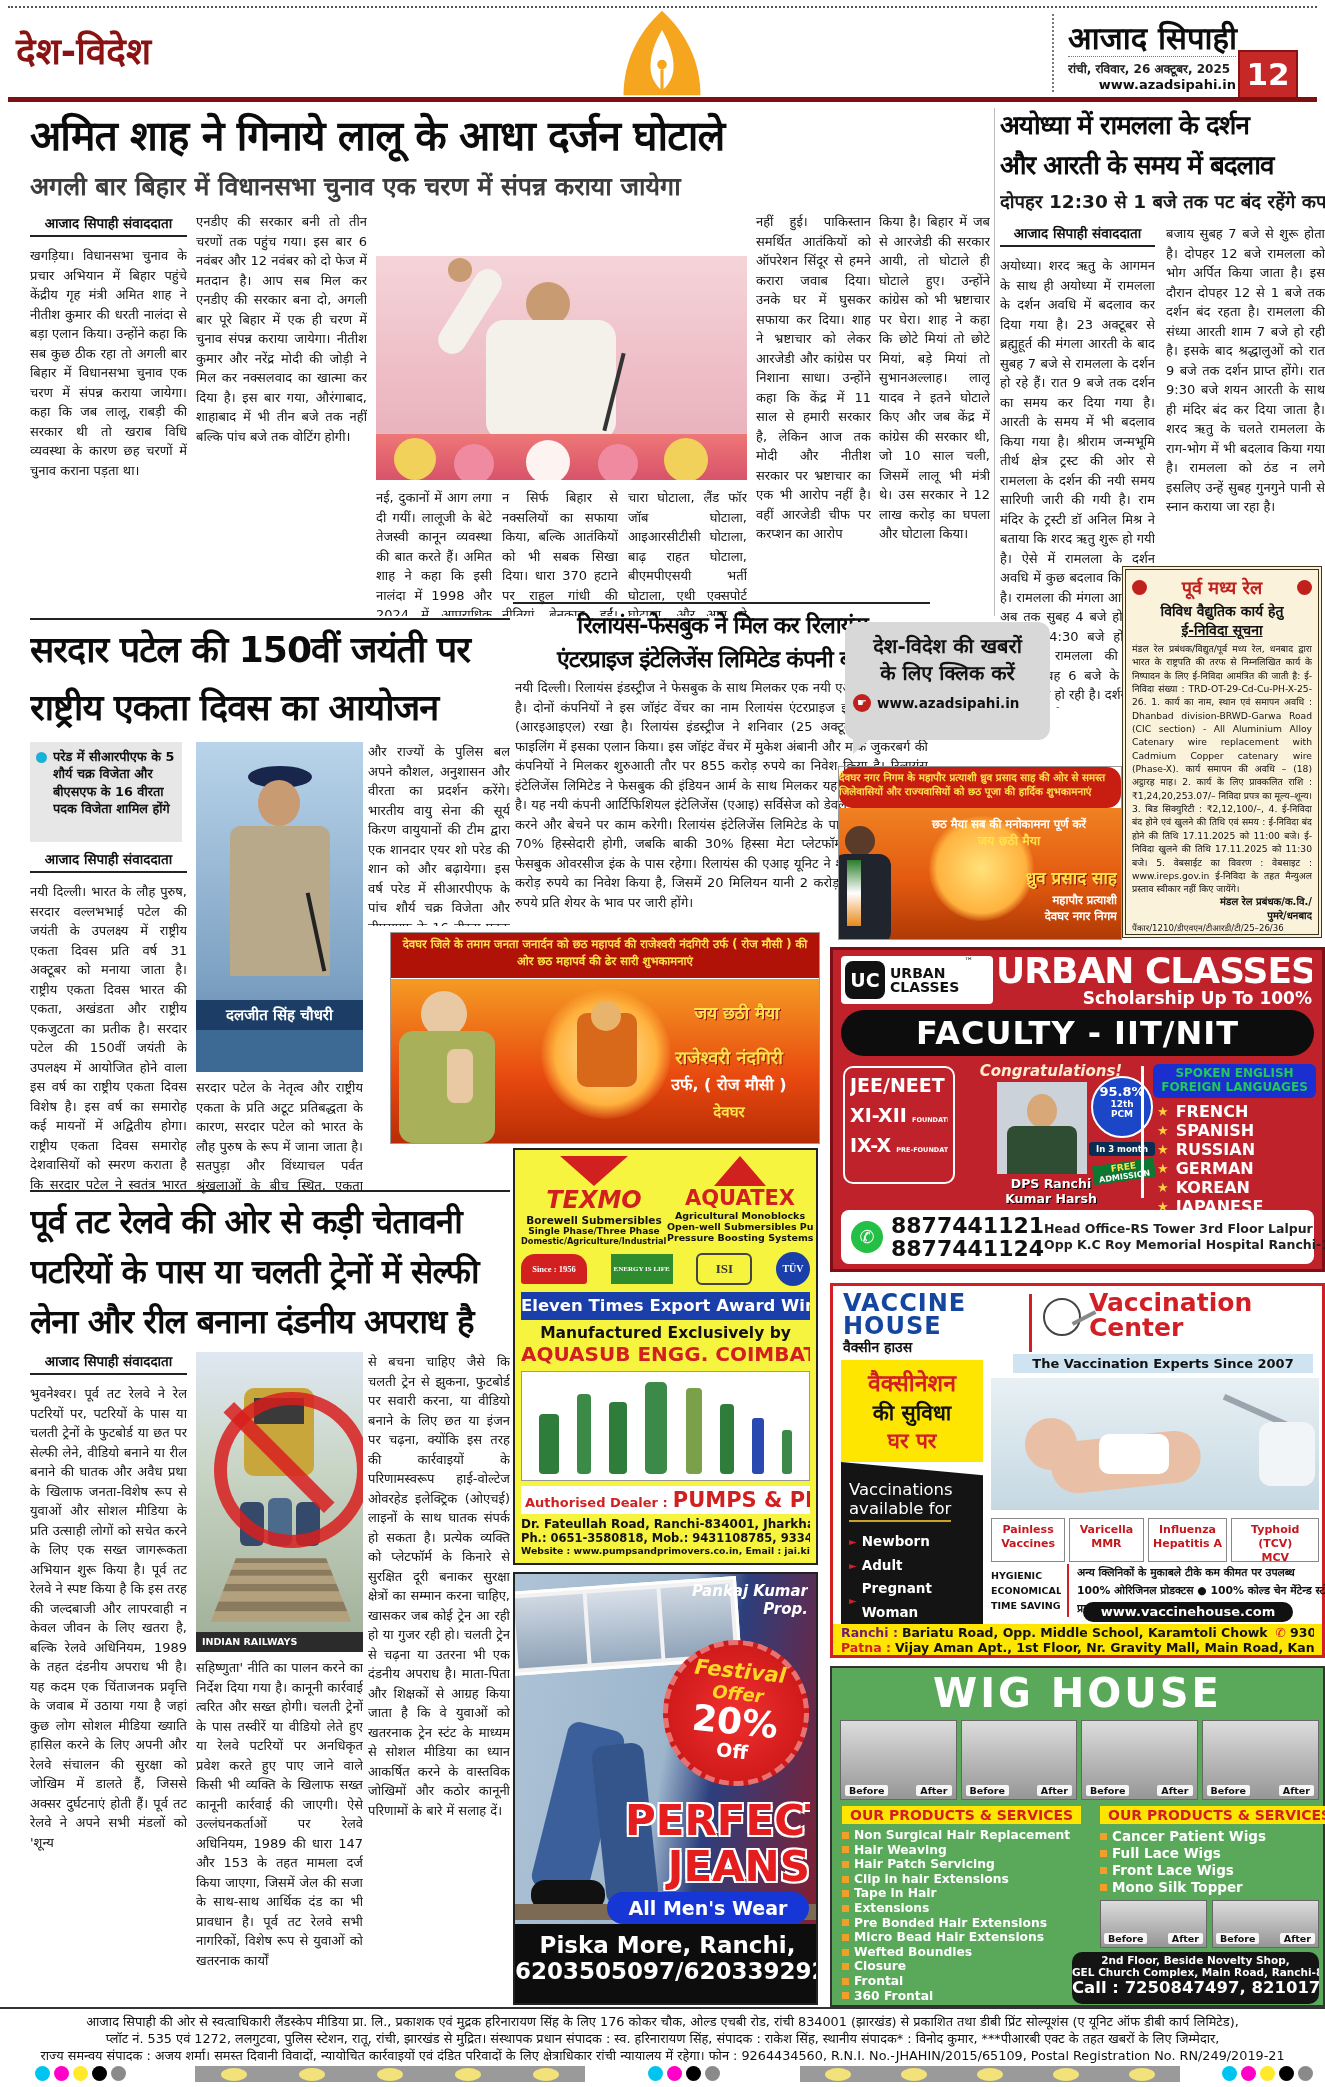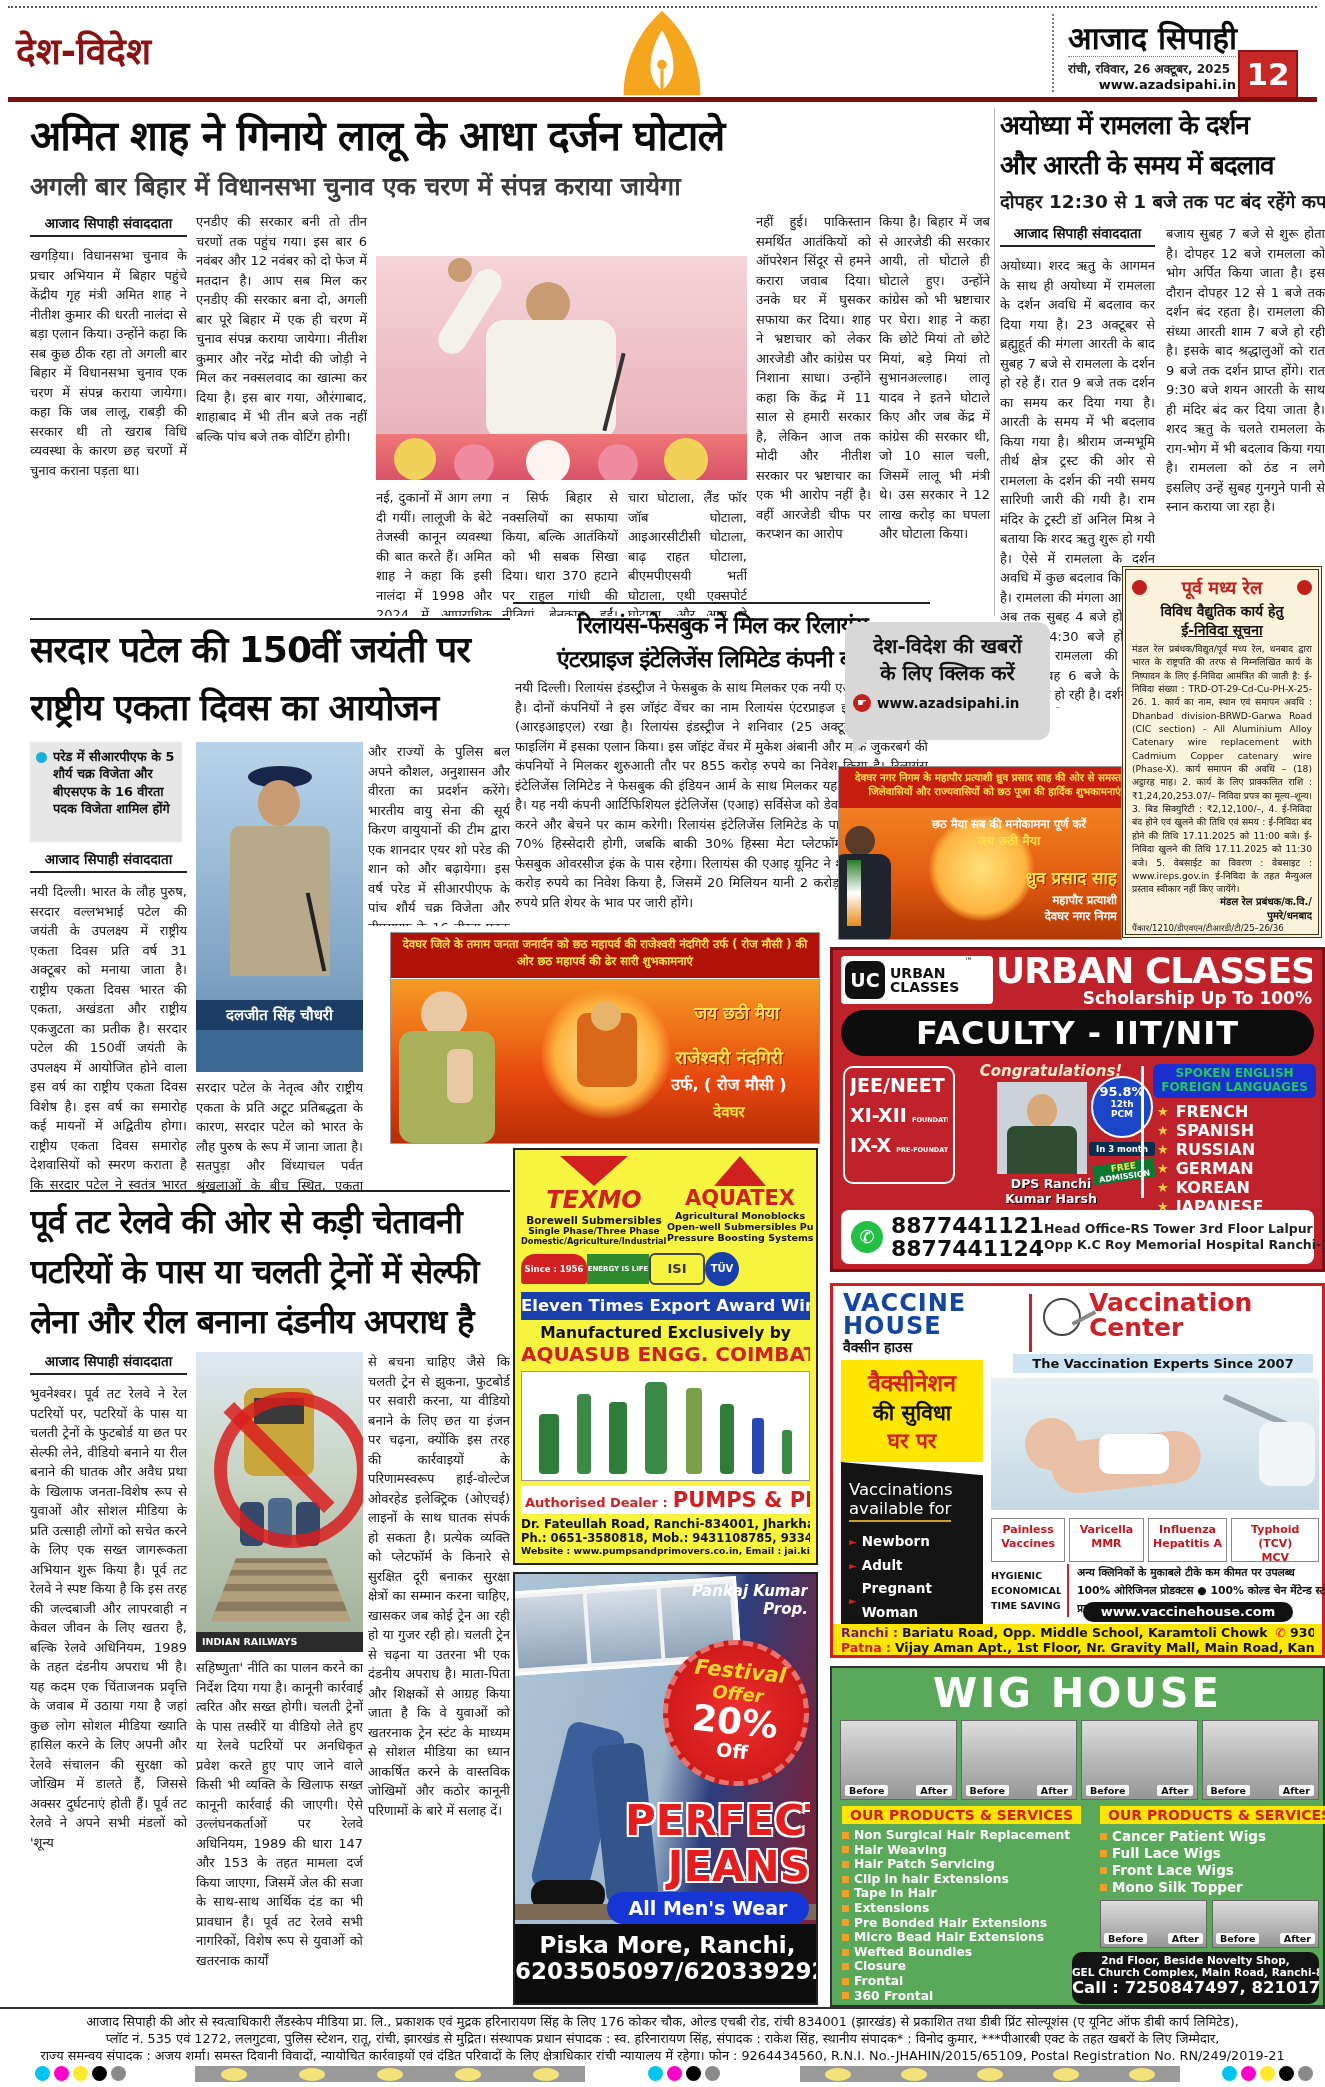--- a/index.html
+++ b/index.html
@@ -132,21 +132,21 @@
     <div class="b c nw" style="font-size:20px;">देश-विदेश की खबरों</div>
     <div class="b c nw" style="font-size:20px;">के लिए क्लिक करें</div>
     <div style="display:flex;align-items:center;gap:6px;margin-top:8px;">
       <span style="width:18px;height:18px;border-radius:50%;background:#c0211c;color:#fff;font-size:11px;line-height:18px;text-align:center;">☛</span>
       <span class="b nw" style="font-size:13.5px;">www.azadsipahi.in</span>
     </div>
   </div>
   <div class="abs" style="left:853px;top:738px;width:0;height:0;border-left:18px solid #d8d8d8;border-bottom:16px solid transparent;"></div>
 
   <div class="abs" style="left:838px;top:766px;width:282px;height:172px;overflow:hidden;border:1px solid #999;">
-    <div style="background:#c81e12;height:38px;text-align:right;padding-top:3px;">
+    <div style="background:#c81e12;height:38px;text-align:left;padding-top:3px;border-radius:14px;">
       <div class="b nw" style="color:#ffe24a;font-size:10.3px;">देवघर नगर निगम के महापौर प्रत्याशी ध्रुव प्रसाद साह की ओर से समस्त</div>
       <div class="b nw" style="color:#ffe24a;font-size:10.3px;">जिलेवासियों और राज्यवासियों को छठ पूजा की हार्दिक शुभकामनाएं</div>
     </div>
     <div class="abs" style="left:0;top:41px;width:282px;height:131px;background:linear-gradient(180deg,#f08122 0%,#e35a10 55%,#b03a05 100%);">
       <div class="abs" style="left:90px;top:8px;width:105px;height:105px;border-radius:50%;background:radial-gradient(circle,#ffe27a 0%,#ffb23e 60%,rgba(255,178,62,0) 72%);"></div>
       <div class="abs" style="left:6px;top:18px;width:30px;height:30px;border-radius:50%;background:#5a3a28;"></div>
       <div class="abs" style="left:-6px;top:46px;width:58px;height:90px;border-radius:12px;background:#20242c;"></div>
       <div class="abs" style="left:8px;top:52px;width:14px;height:66px;background:linear-gradient(#2a7d2a,#fff,#e88a1a);"></div>
       <div class="abs b nw" style="left:62px;top:8px;width:216px;font-size:11.5px;color:#fff;text-align:center;">छठ मैया सब की मनोकामना पूर्ण करें</div>
       <div class="abs b nw" style="left:62px;top:24px;width:216px;font-size:12.5px;color:#ffe24a;text-align:center;">जय छठी मैया</div>
@@ -267,21 +267,21 @@
         <div class="b nw" style="font-size:8.2px;">Domestic/Agriculture/Industrial Pumps</div>
       </div>
       <div class="c" style="width:146px;">
         <div style="margin:0 auto;width:0;height:0;border-left:26px solid transparent;border-right:26px solid transparent;border-bottom:30px solid #d21f1f;"></div>
         <div class="b nw" style="font-size:21px;color:#d21f1f;">AQUATEX</div>
         <div class="b nw" style="font-size:9.5px;">Agricultural Monoblocks</div>
         <div class="b nw" style="font-size:9.5px;">Open-well Submersibles Pumps</div>
         <div class="b nw" style="font-size:9.5px;">Pressure Boosting Systems</div>
       </div>
     </div>
-    <div style="display:flex;align-items:center;margin-top:6px;">
+    <div style="display:flex;justify-content:space-between;align-items:center;margin-top:6px;font-family:Liberation Serif, serif;">
       <span class="b c" style="width:66px;height:30px;background:#d21f1f;color:#fff;font-size:8.5px;line-height:30px;border-radius:14px 14px 3px 3px;">Since : 1956</span>
       <span class="b c" style="width:62px;height:30px;background:#2e8b2e;color:#fff;font-size:7px;line-height:30px;">ENERGY IS LIFE</span>
       <span class="b c" style="width:52px;height:28px;border:2px solid #444;color:#333;font-size:13px;line-height:28px;border-radius:6px;">ISI</span>
       <span class="b c" style="width:34px;height:34px;border-radius:50%;background:#1b3faa;color:#fff;font-size:10px;line-height:34px;">TÜV</span>
     </div>
     <div class="b c nw" style="margin-top:6px;height:28px;background:#1b3faa;color:#fff;font-size:16.5px;line-height:28px;">Eleven Times Export Award Winner</div>
     <div class="b c nw" style="font-size:15.5px;margin-top:4px;">Manufactured Exclusively by</div>
     <div class="b c nw" style="font-size:20px;color:#d21f1f;">AQUASUB ENGG. COIMBATORE</div>
     <div style="margin-top:5px;height:110px;background:#fff;border:1px solid #999;display:flex;align-items:flex-end;justify-content:space-around;padding:6px 8px;box-sizing:border-box;">
       <span style="width:20px;height:60px;background:#2e7d3a;border-radius:4px;"></span>

